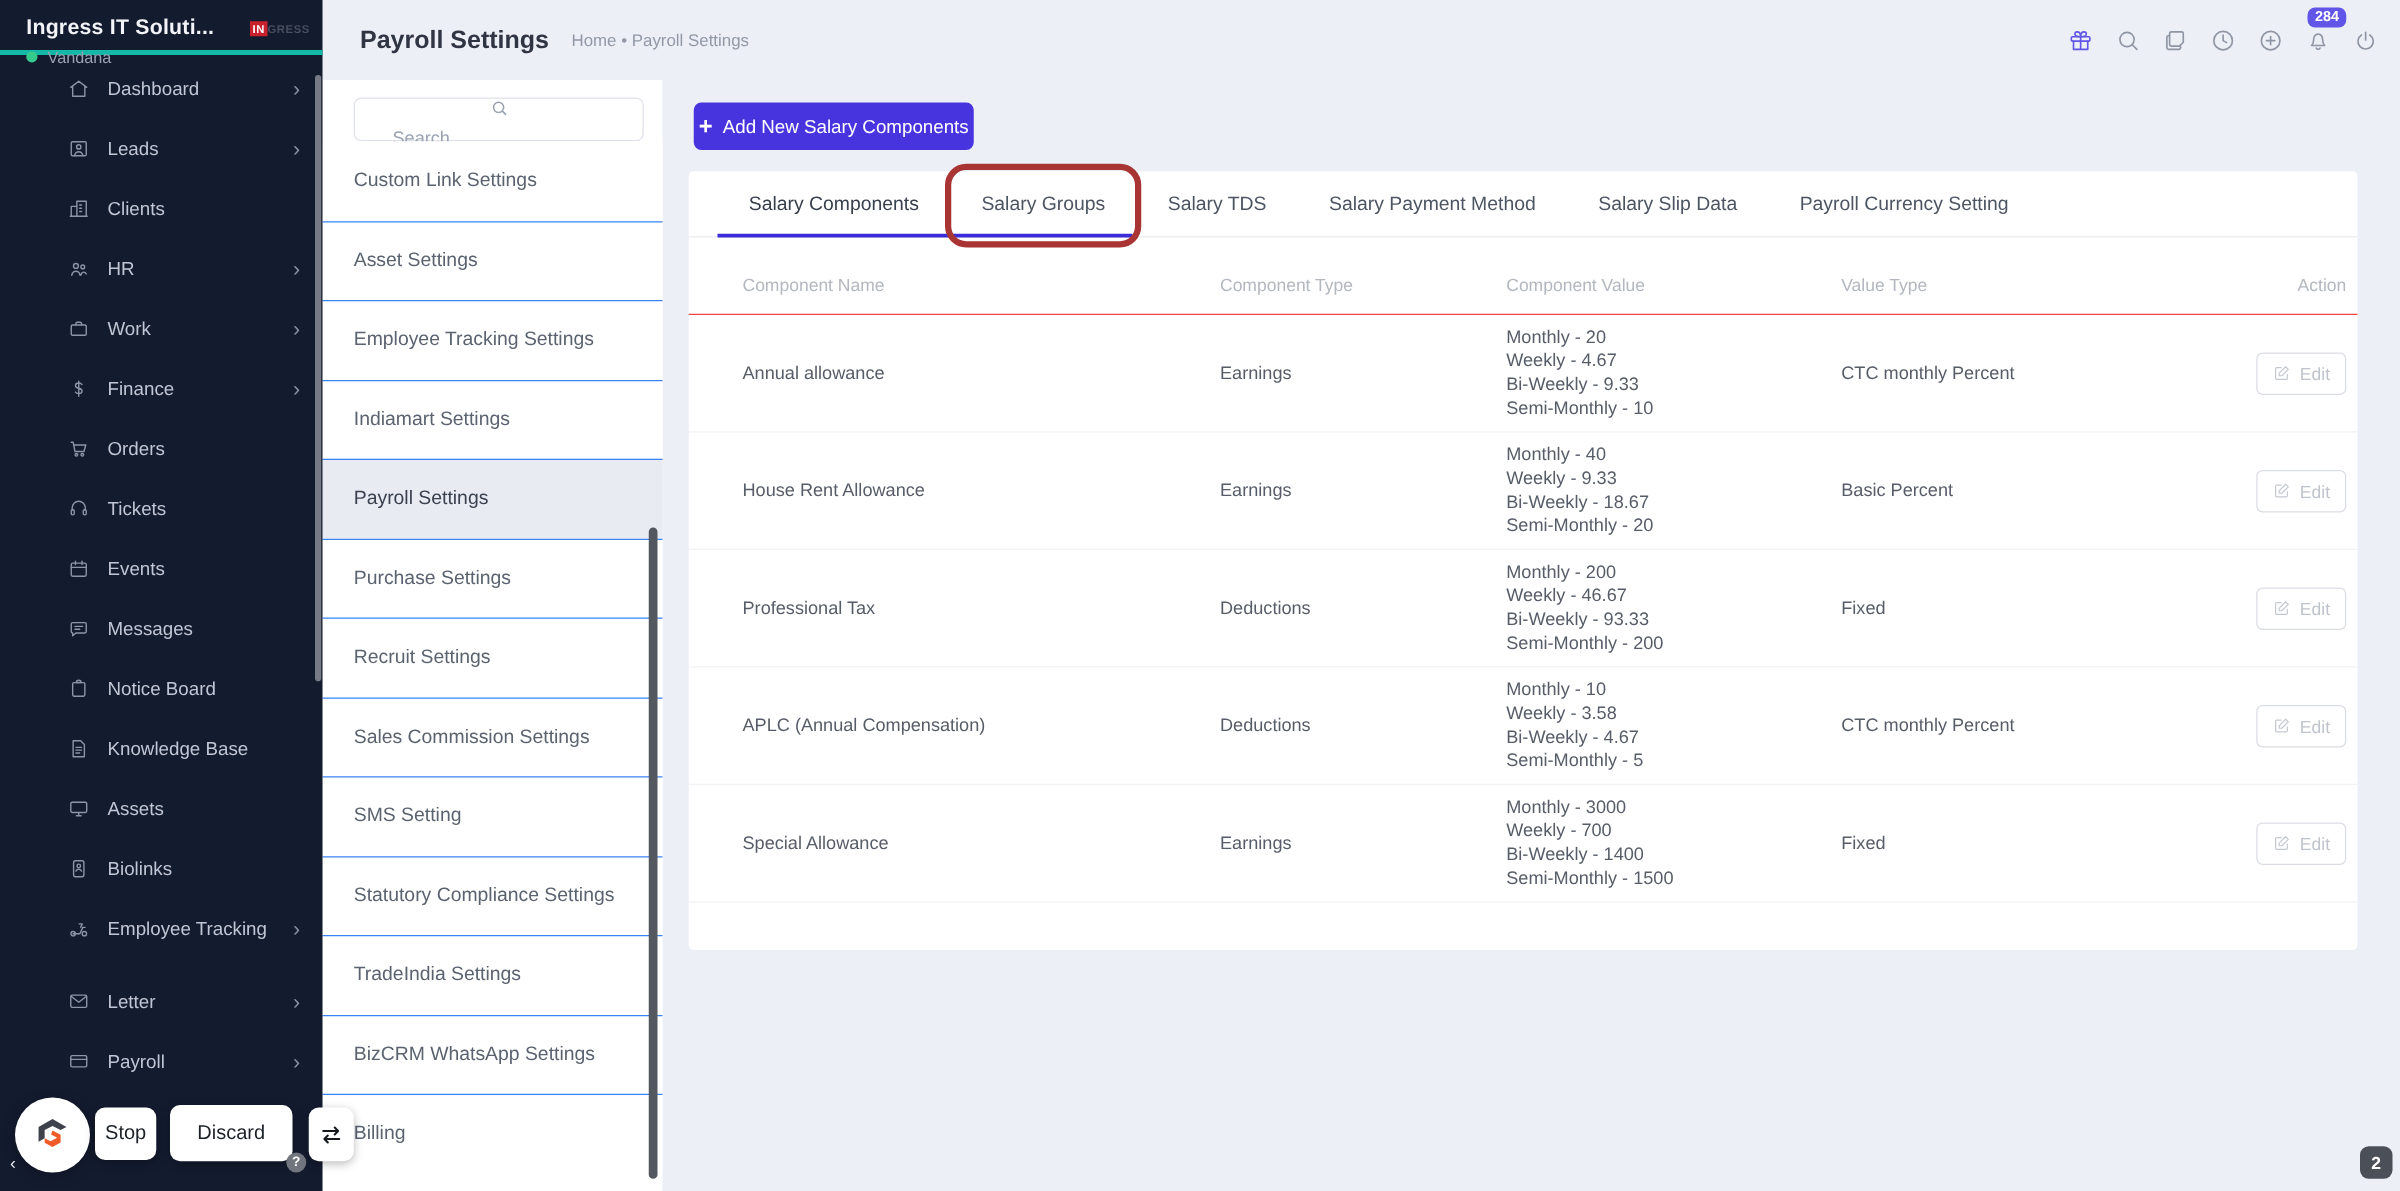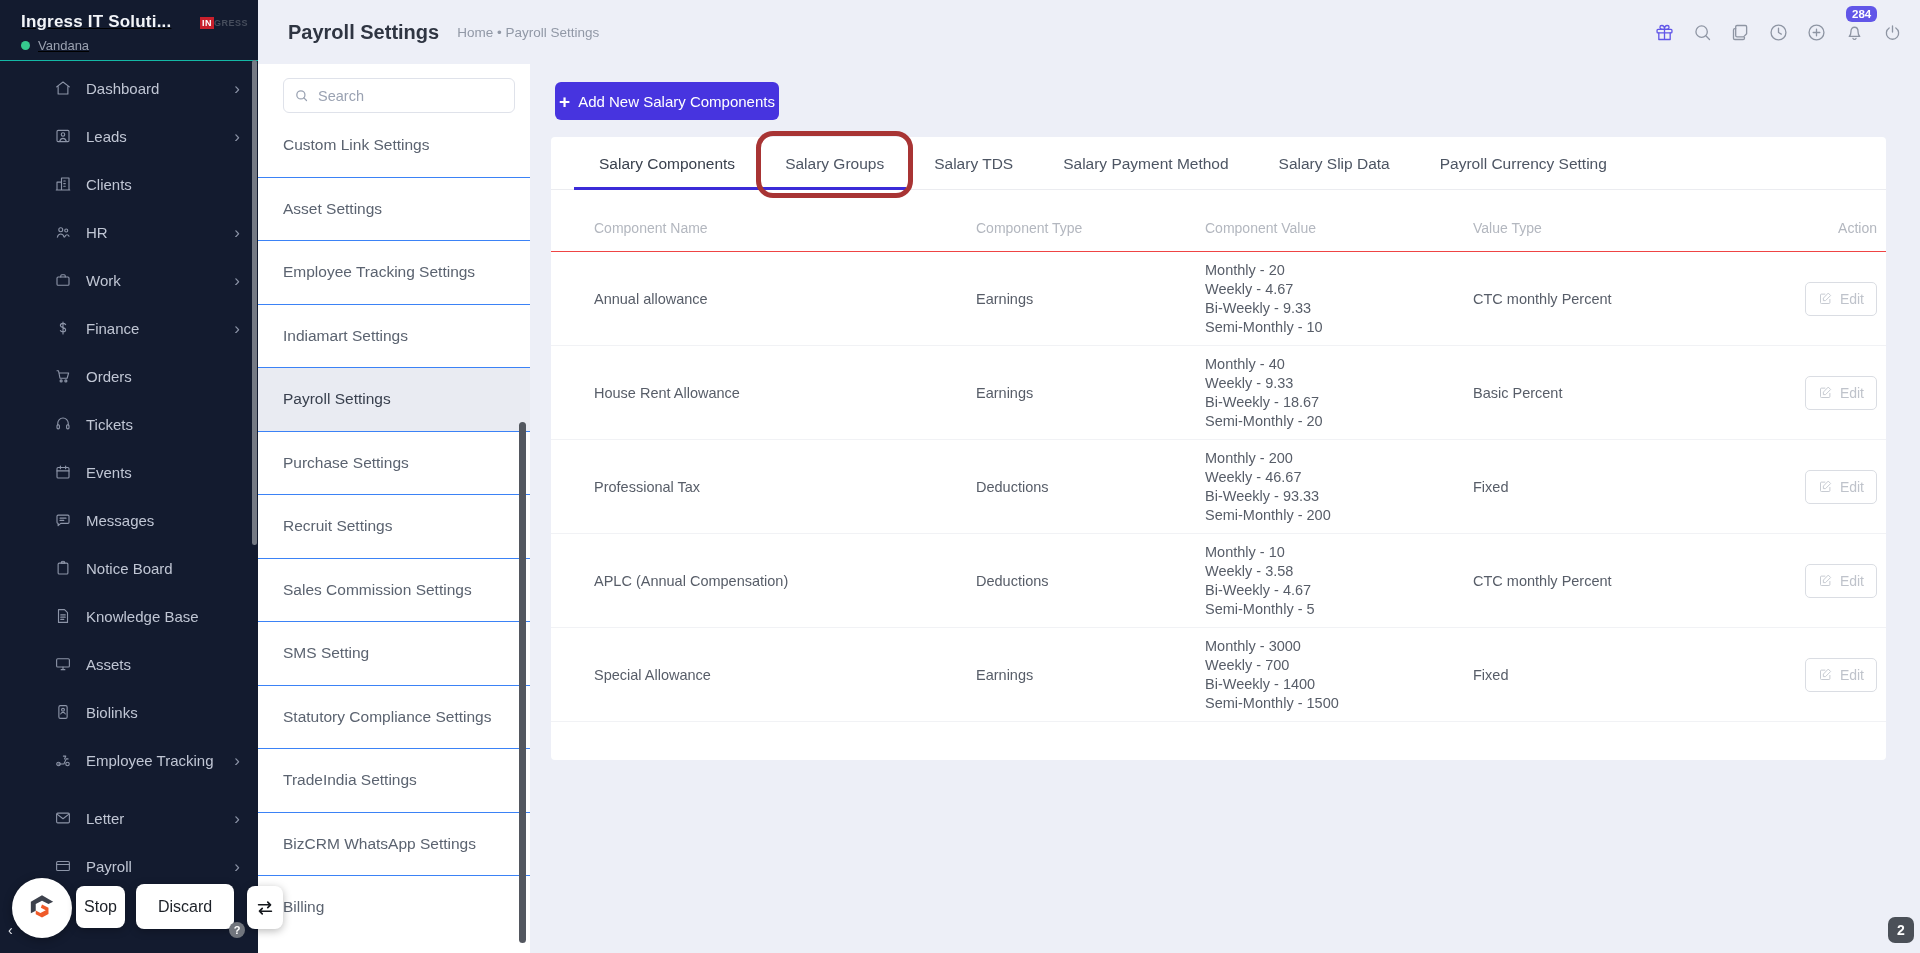--- a/index.html
+++ b/index.html
@@ -1,39 +1,39 @@
 <!DOCTYPE html>
 <html><head>
 <meta charset="utf-8">
 <style>
   * { margin:0; padding:0; box-sizing:border-box; }
   html,body { width:1920px; height:953px; overflow:hidden; font-family:"Liberation Sans", sans-serif; background:#edeff7; }
   .app { position:relative; width:1920px; height:953px; }
 
   
   .sidebar { position:absolute; left:0; top:0; width:258px; height:953px; background:#131b2f; z-index:5; }
-  .brand { position:relative; height:61px; padding:12px 0 0 21px; border-bottom:1px solid #14b8a6;text-decoration:underline; }
+  .brand { position:relative; height:44px; padding:12px 0 0 21px; border-bottom:4px solid #14b8a6; }
   .brand-name { color:#f2f4f8; font-size:17px; font-weight:bold; letter-spacing:.2px; }
   .brand-user { display:flex; align-items:center; gap:8px; margin-top:6px; }
   .presence-dot { width:9px; height:9px; border-radius:50%; background:#36c98e; }
   .brand-user span { color:#9aa1b0; font-size:13px; }
   .mini-logo { position:absolute; right:10px; top:18px; font-size:9px; font-weight:bold; letter-spacing:.5px; }
   .mini-logo .in { background:#c8202c; color:#fff; padding:1px 2px; }
   .mini-logo .gress { color:#474e5d; }
   .nav { padding-top:3px; }
   .nav-item { display:flex; align-items:center; height:48px; padding:0 18px 0 26px; color:#c0c6d4; cursor:pointer;margin-left:28px; }
   .nav-item.gap { margin-top:10px; }
   .nav-item svg { color:#8d95a8; flex:0 0 18px; }
   .nav-item .lbl { font-size:15px; margin-left:14px; flex:1; }
   .nav-item .chev { color:#8b93a6; font-size:17px; line-height:1; }
   .side-scroll { position:absolute; right:1px; top:60px; width:5px; height:485px; border-radius:3px; background:#757a84; }
 
   
   .settings-panel { position:absolute; left:258px; top:64px; width:272px; height:889px; background:#ffffff; z-index:4; }
-  .search-box { position:absolute; left:25px; top:14px; width:232px; height:35px; border:1px solid #dfe2ea; border-radius:6px; background:#fff; display:flex; align-items:center; padding:0 10px; gap:9px; color:#9aa2b2; }
+  .search-box { position:absolute; left:25px; top:14px; width:232px; height:35px; border:1px solid #dfe2ea; border-radius:6px; background:#fff; display:flex; align-items:center; padding:0 10px; gap:9px; color:#9aa2b2;flex-direction:column; }
   .search-box svg { flex:0 0 15px; }
   .search-box input { border:none; outline:none; font-size:14.5px; color:#6b7280; width:170px; font-family:"Liberation Sans",sans-serif; background:transparent; }
   .search-box input::placeholder { color:#9aa2b2; }
   .settings-list { position:absolute; left:0; top:49px; width:100%; list-style:none; }
   .settings-list li { height:63.5px; display:flex; align-items:center; padding-left:25px; font-size:15.5px; color:#5b6370; border-top:1px solid #3b82f6; cursor:pointer; background:#fff; }
   .settings-list li:first-child { border-top:none; }
   .settings-list li.active { background:#e9ebf2; color:#39404e; }
   .panel-scroll { position:absolute; right:4px; top:358px; width:7px; height:521px; border-radius:4px; background:#53575f; }
 
   

